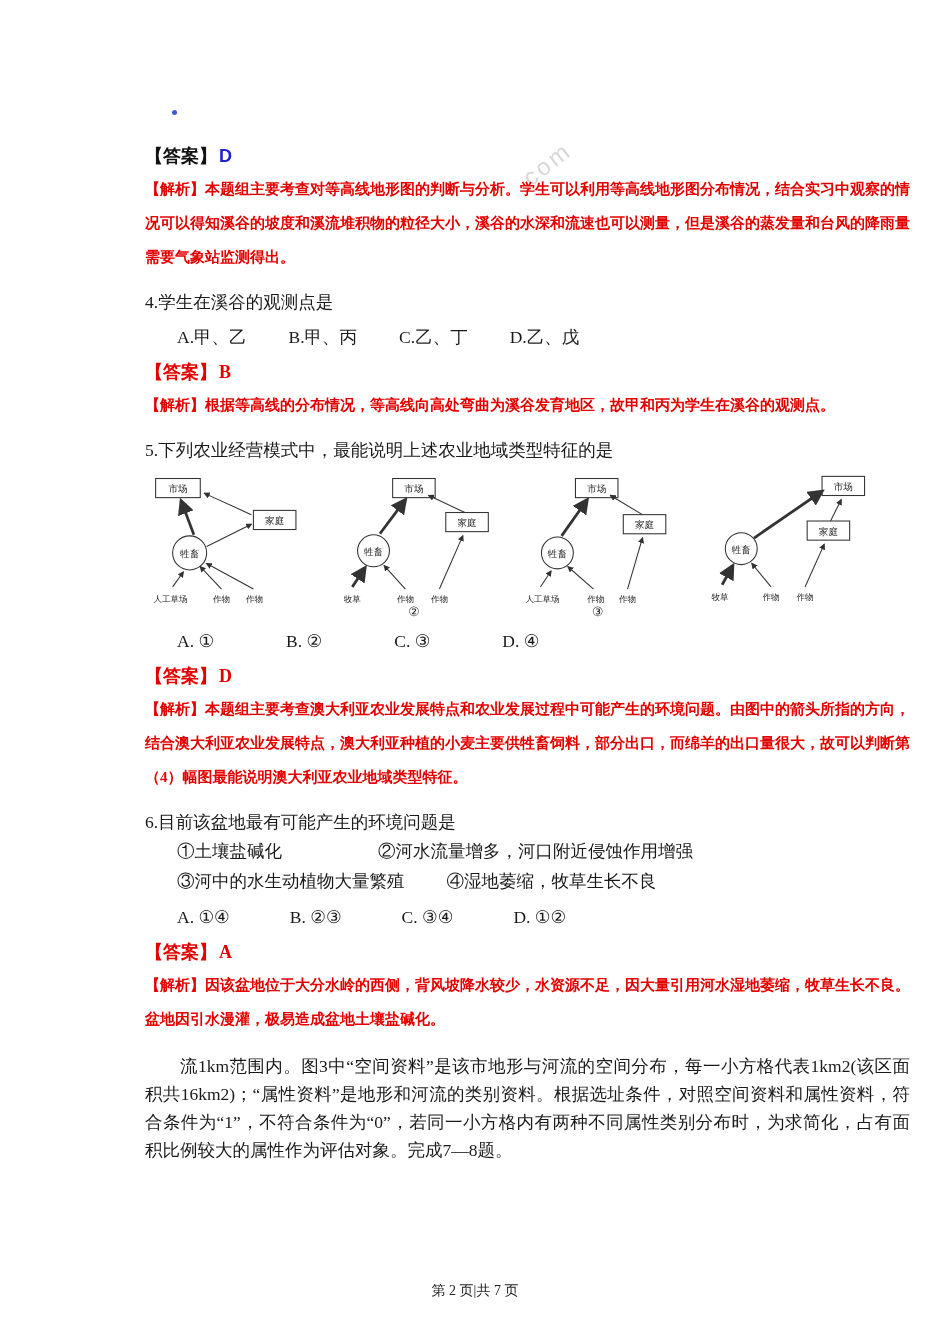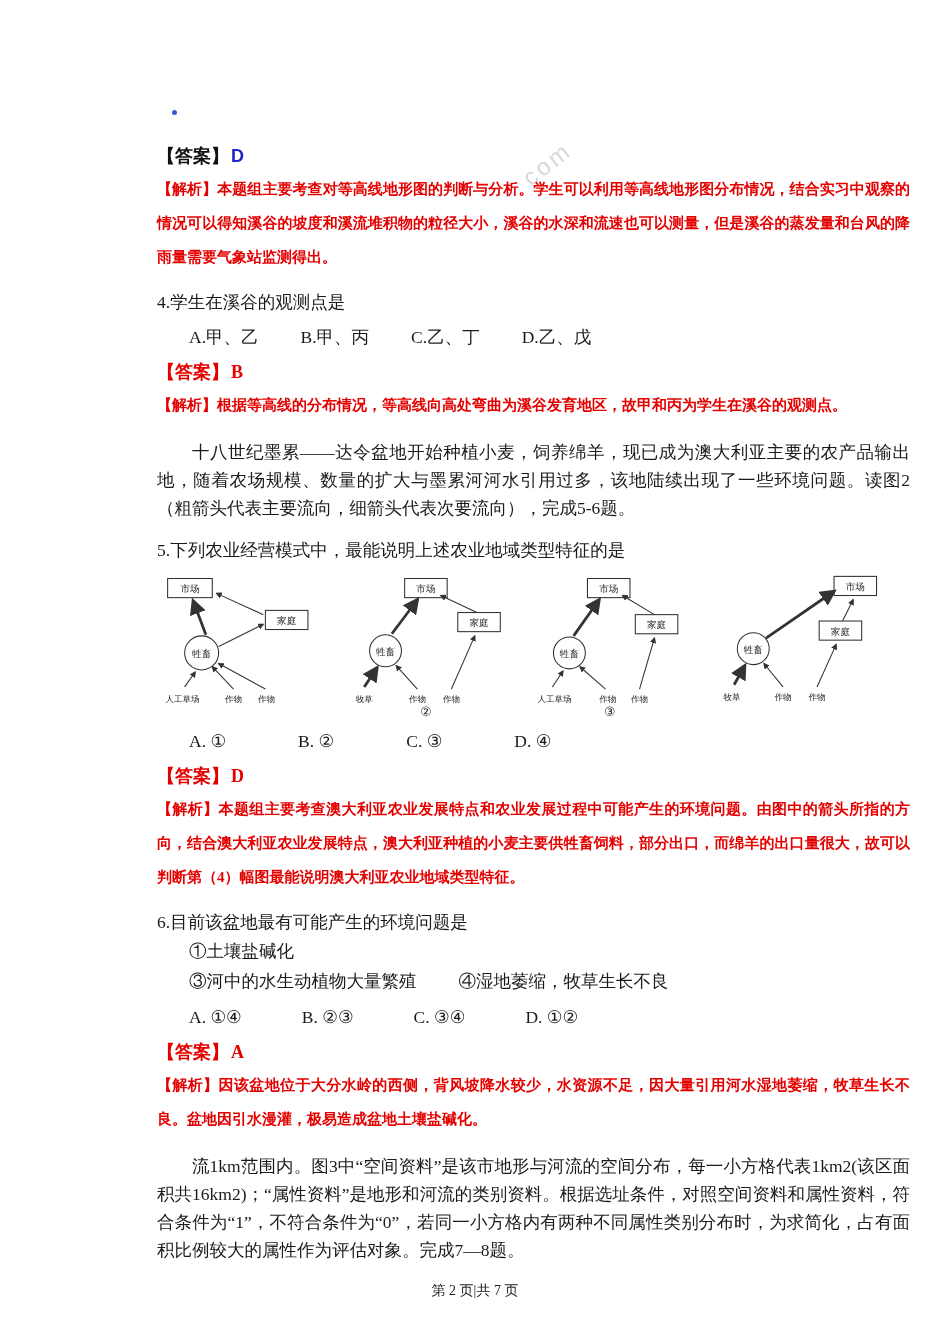--- a/index.html
+++ b/index.html
@@ -7,21 +7,21 @@
     position:relative;
     width:950px;height:1344px;
     margin:0 auto;
     background:#ffffff;
     font-family:"Liberation Serif","DejaVu Serif",serif;
     color:#1a1a1a;
     overflow:hidden;
   }
   .content{
     position:absolute;
-    left:145px;right:40px;top:136px;margin-left:12px;
+    left:145px;right:40px;top:136px;
   }
   .dot{
     position:absolute;left:172px;top:110px;
     width:5px;height:5px;border-radius:50%;
     background:#3a5bd0;
   }
   .watermark{
     position:absolute;left:520px;top:150px;
     transform:rotate(-38deg);
     color:rgba(140,140,140,0.35);
@@ -101,21 +101,20 @@
       <span>A.甲、乙</span>
       <span>B.甲、丙</span>
       <span>C.乙、丁</span>
       <span>D.乙、戊</span>
     </div>
     <div class="answer">
       <span class="ans-label-red">【答案】</span><span class="ans-value-red">B</span>
     </div>
     <div class="analysis">【解析】根据等高线的分布情况，等高线向高处弯曲为溪谷发育地区，故甲和丙为学生在溪谷的观测点。</div>
 
-    <div class="passage">十八世纪墨累——达令盆地开始种植小麦，饲养绵羊，现已成为澳大利亚主要的农产品输出地，随着农场规模、数量的扩大与墨累河河水引用过多，该地陆续出现了一些环境问题。读图2（粗箭头代表主要流向，细箭头代表次要流向），完成5-6题。</div>
 
     <div class="question">5.下列农业经营模式中，最能说明上述农业地域类型特征的是</div>
 
     <div class="diagrams">
 
       <div class="diagram">
         <svg viewBox="0 0 175 135">
           <rect x="10" y="4" width="42" height="18"></rect>
           <text x="31" y="17" text-anchor="middle">市场</text>
           <rect x="102" y="34" width="40" height="18"></rect>
@@ -204,20 +203,21 @@
       <span>D. ④</span>
     </div>
     <div class="answer">
       <span class="ans-label-red">【答案】</span><span class="ans-value-red">D</span>
     </div>
     <div class="analysis">【解析】本题组主要考查澳大利亚农业发展特点和农业发展过程中可能产生的环境问题。由图中的箭头所指的方向，结合澳大利亚农业发展特点，澳大利亚种植的小麦主要供牲畜饲料，部分出口，而绵羊的出口量很大，故可以判断第（4）幅图最能说明澳大利亚农业地域类型特征。</div>
 
     <div class="question">6.目前该盆地最有可能产生的环境问题是</div>
     <div class="items items-1">
       <span>①土壤盐碱化</span>
+      <span>②河水流量增多，河口附近侵蚀作用增强</span>
     </div>
     <div class="items items-2">
       <span>③河中的水生动植物大量繁殖</span>
       <span>④湿地萎缩，牧草生长不良</span>
     </div>
     <div class="options options-q6">
       <span>A. ①④</span>
       <span>B. ②③</span>
       <span>C. ③④</span>
       <span>D. ①②</span>

